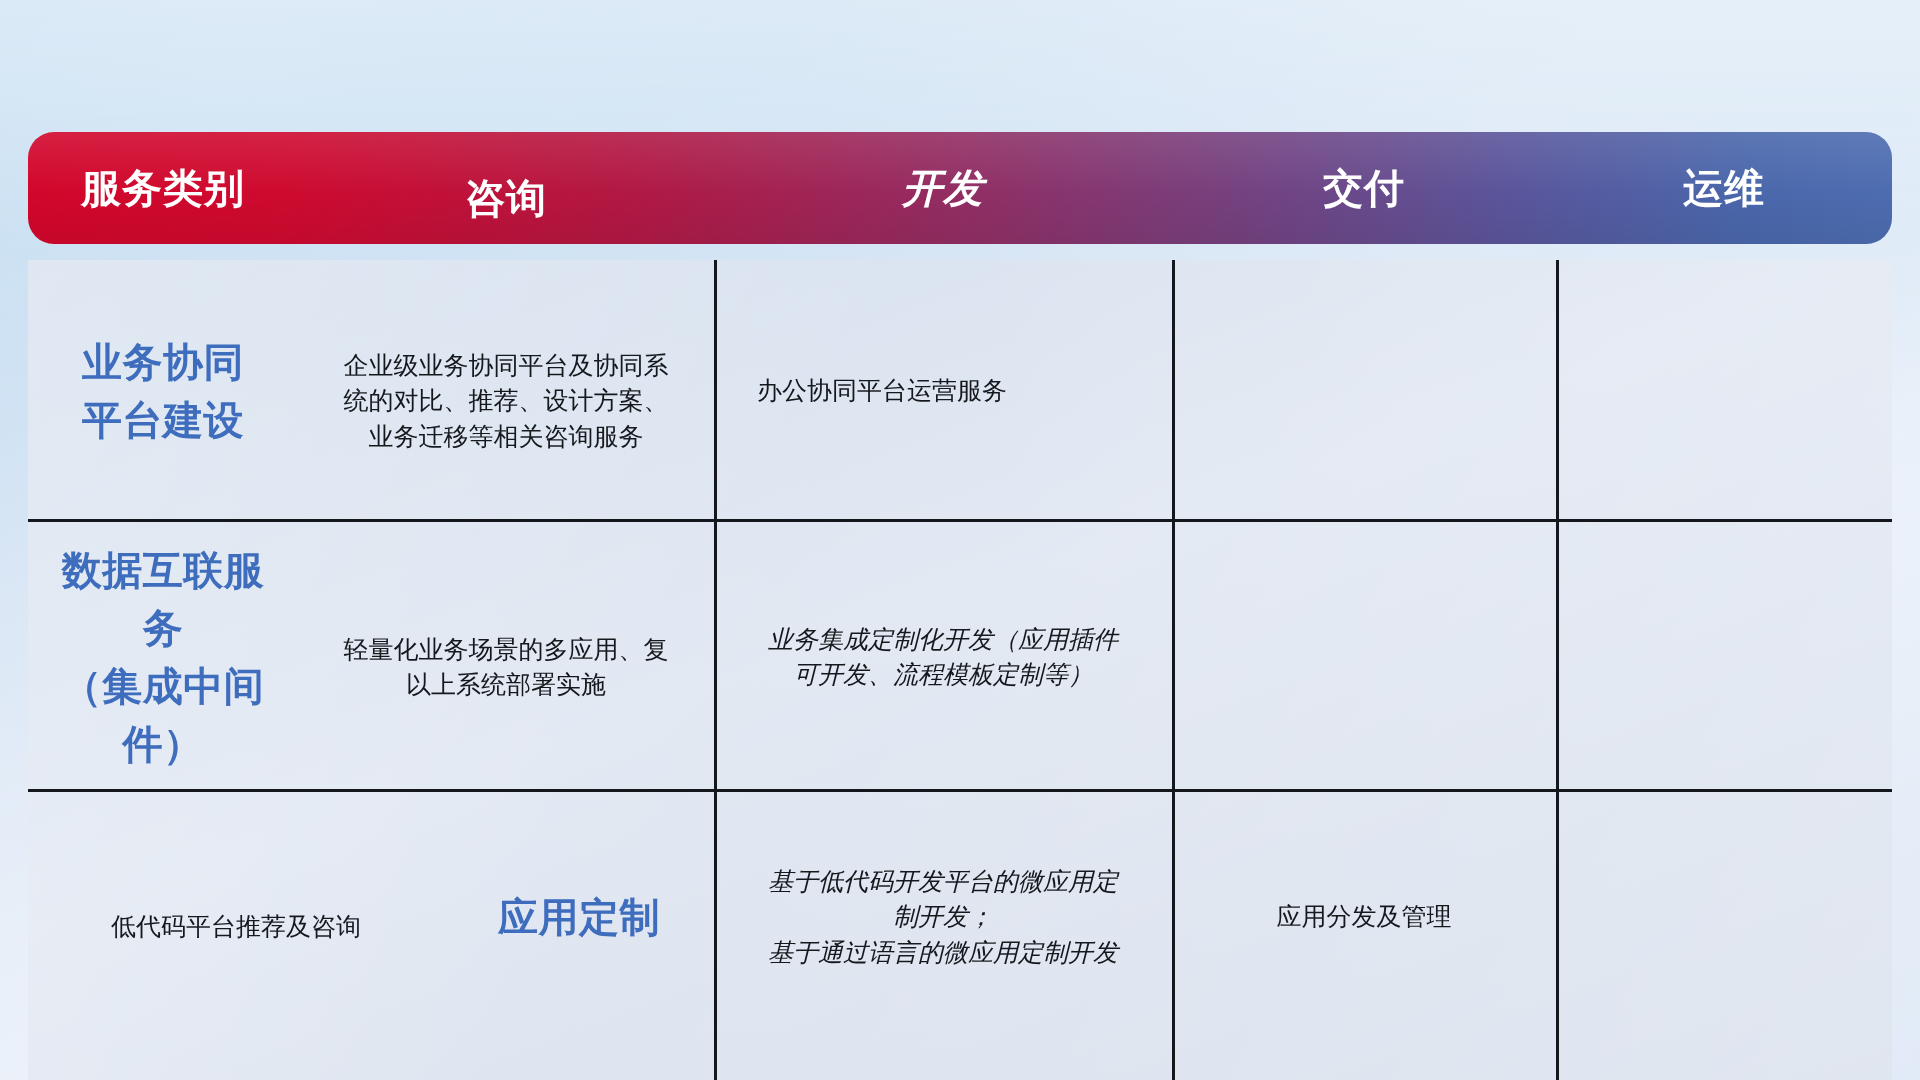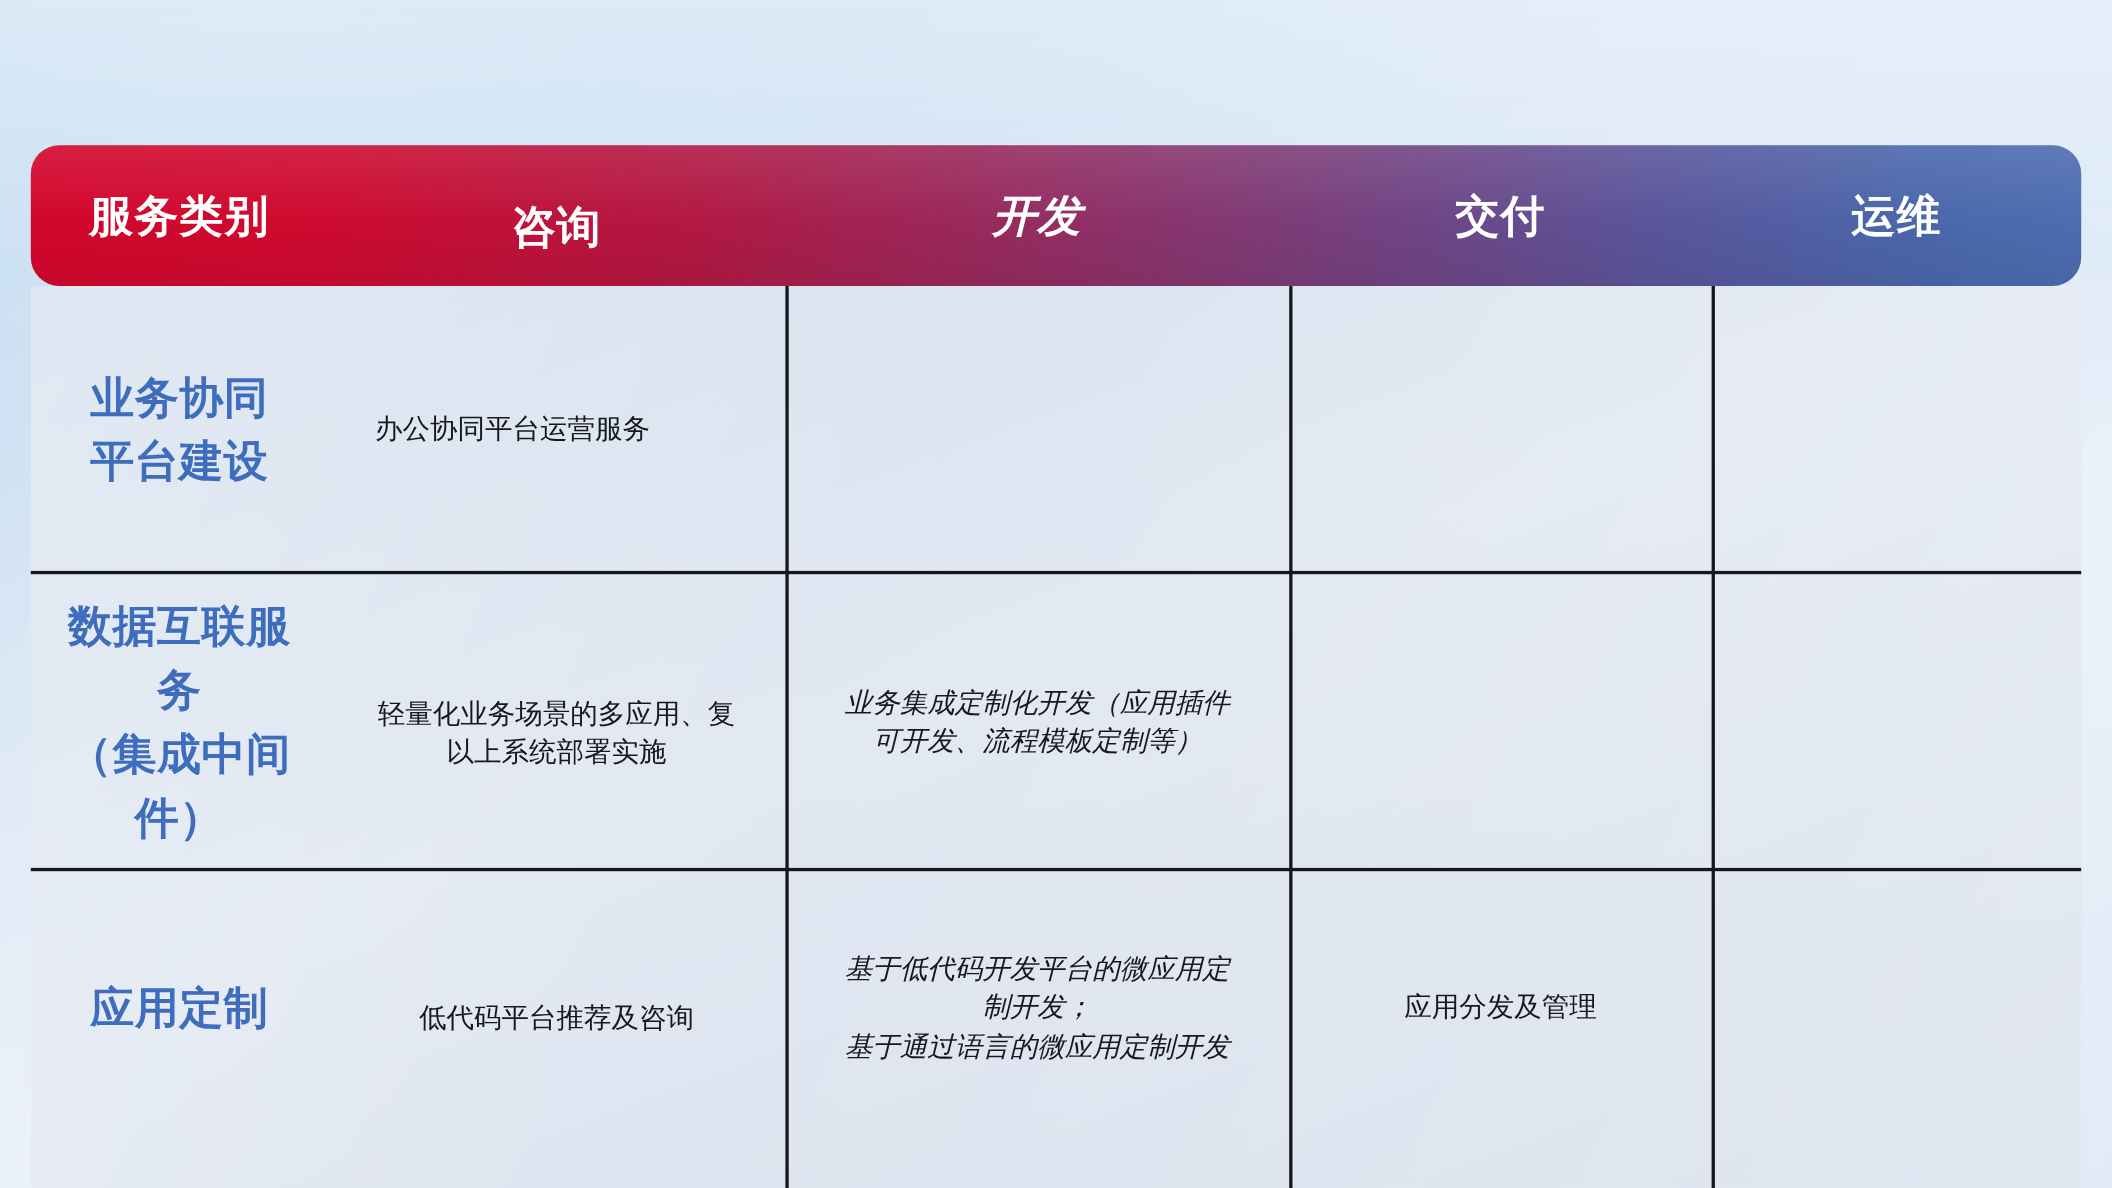--- a/index.html
+++ b/index.html
@@ -56,21 +56,21 @@
       linear-gradient(160deg, #cfdcec 0%, #dfe6f1 45%, #d3dcea 100%);
     border-radius: 2px;
   }
 
   
   .header-row {
     position: absolute;
     left: 0;
     top: 0;
     width: 1864px;
-    height: 128px;
+    height: 112px;
     border-radius: 26px;
     background: linear-gradient(90deg,
         #d2062c 0%,
         #ce0a2f 14%,
         #b21843 32%,
         #8e3067 52%,
         #6f4585 68%,
         #59569c 80%,
         #4a67ab 92%,
         #4d6cb0 100%);
@@ -188,37 +188,40 @@
 
     <div class="grid">
 
       <div class="vline v1"></div>
       <div class="vline v2"></div>
       <div class="vline v3"></div>
 
       <div class="row r0">
         <div class="cell c0 cat">业务协同
 平台建设</div>
+        <div class="cell c1">企业级业务协同平台及协同系
+统的对比、推荐、设计方案、
+业务迁移等相关咨询服务</div>
         <div class="cell c4">办公协同平台运营服务</div>
       </div>
 
       <div class="row r1">
         <div class="cell c0 cat">数据互联服务
 （集成中间件）</div>
         <div class="cell c1">轻量化业务场景的多应用、复
 以上系统部署实施</div>
         <div class="cell c2">业务集成定制化开发（应用插件
 可开发、流程模板定制等）</div>
         <div class="cell c3 empty"></div>
         <div class="cell c4 empty"></div>
       </div>
 
       <div class="row r2">
+        <div class="cell c1">低代码平台推荐及咨询</div>
         <div class="cell c0 cat">应用定制</div>
-        <div class="cell c1">低代码平台推荐及咨询</div>
         <div class="cell c2">基于低代码开发平台的微应用定
 制开发；
 基于通过语言的微应用定制开发</div>
         <div class="cell c3">应用分发及管理</div>
         <div class="cell c4 empty"></div>
       </div>
 
     </div>
   </div>
 </div>

